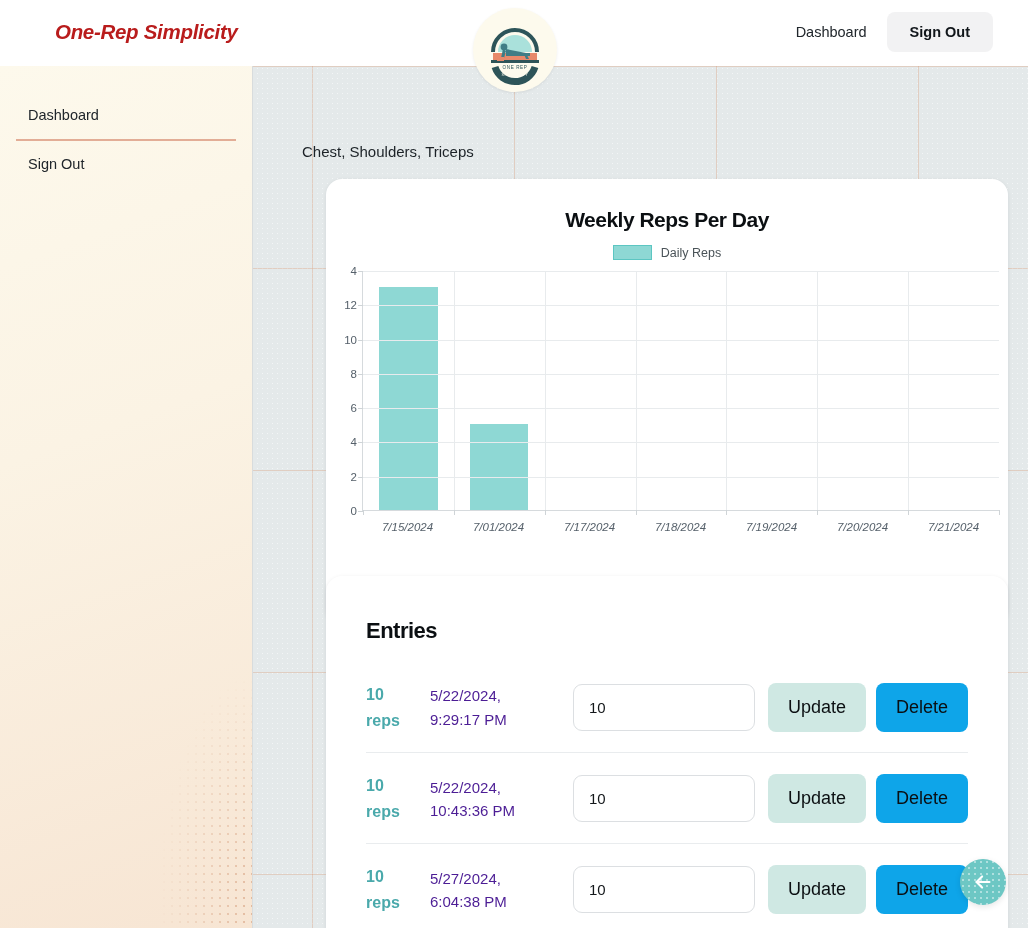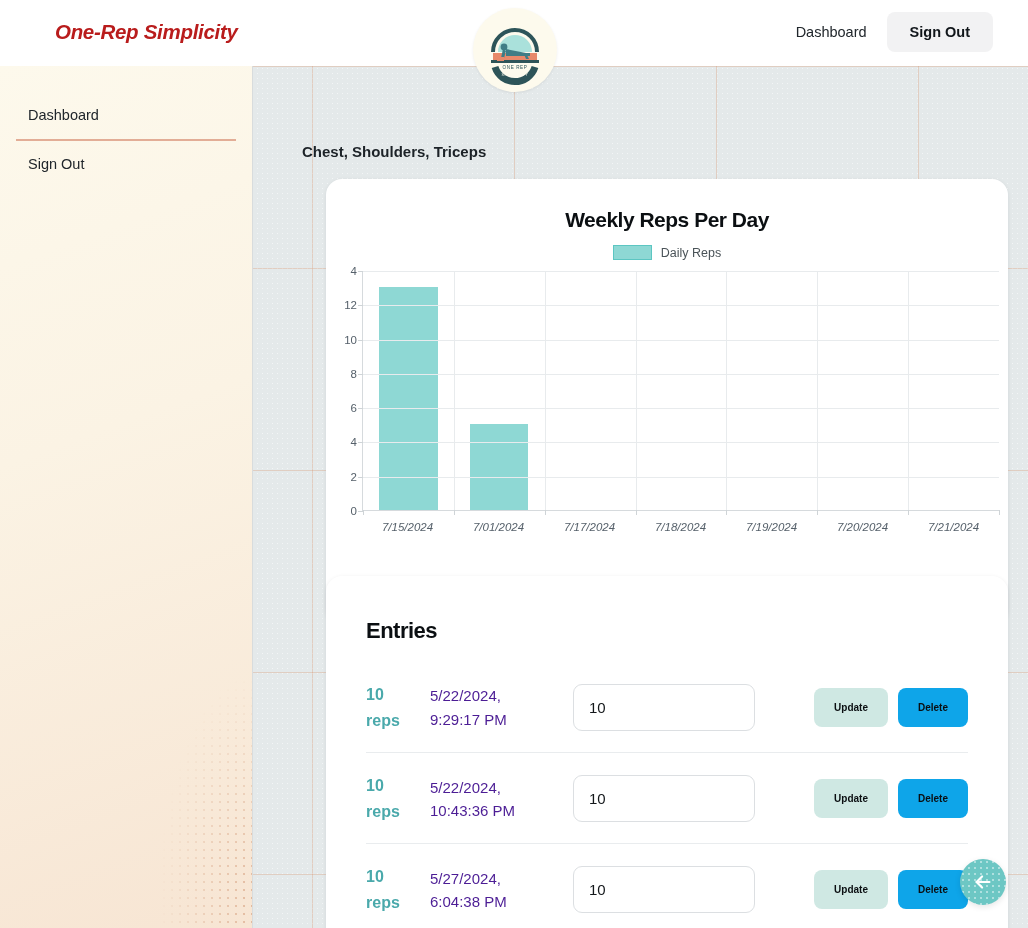--- a/index.html
+++ b/index.html
@@ -92,21 +92,21 @@
   
   .content { position: absolute; top: 66px; left: 253px; width: 775px; height: 862px; z-index: 20; }
 
   .page-title {
     position: absolute; left: 48px; top: 34px;
     font-size: 38px; font-weight: bold; letter-spacing: -1.1px; color: #0b0f12;
     line-height: 1;
   }
   .page-subtitle {
     position: absolute; left: 49px; top: 77px;
-    font-size: 15px; color: #1c2227; font-weight: bold;
+    font-size: 15px; color: #1c2227;
   }
 
   
   .card {
     position: absolute; background: #ffffff; border-radius: 16px;
     box-shadow: 0 1px 4px rgba(20,30,40,0.08);
     margin-left: 24px;
   }
   .chart-card { left: 49px; top: 113px; width: 682px; height: 445px; }
   .entries-card { left: 49px; top: 510px; width: 682px; height: 440px; }
@@ -162,21 +162,21 @@
     width: 140px; flex: 0 0 140px; font-size: 15px; color: #4c1d95; line-height: 1.55;
   }
   .entry-input {
     width: 182px; flex: 0 0 182px; height: 47px; margin-left: 3px;
     border: 1px solid #dcdfe2; border-radius: 9px;
     font-size: 15px; color: #14181b; padding: 0 15px;
     background: #fff; font-family: "Liberation Sans", sans-serif;
   }
   .entry-actions { margin-left: auto; display: flex; gap: 10px; }
   .btn {
-    border: none; border-radius: 8px; font-size: 10px; font-weight: bold;
+    border: none; border-radius: 8px; font-size: 18px; font-weight: normal;
     padding: 14px 20px; cursor: pointer; color: #0b0f12;
     font-family: "Liberation Sans", sans-serif;
   }
   .btn-update { background: #cfe8e3; }
   .btn-delete { background: #0ea5e9; }
 
   
   .fab {
     position: absolute; right: 22px; bottom: 23px;
     width: 46px; height: 46px; border-radius: 50%;

